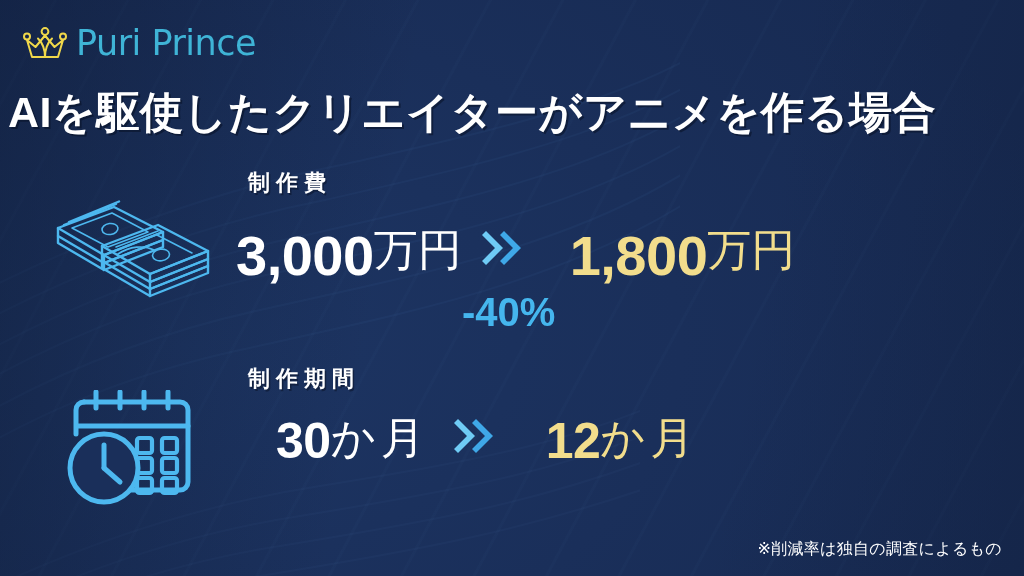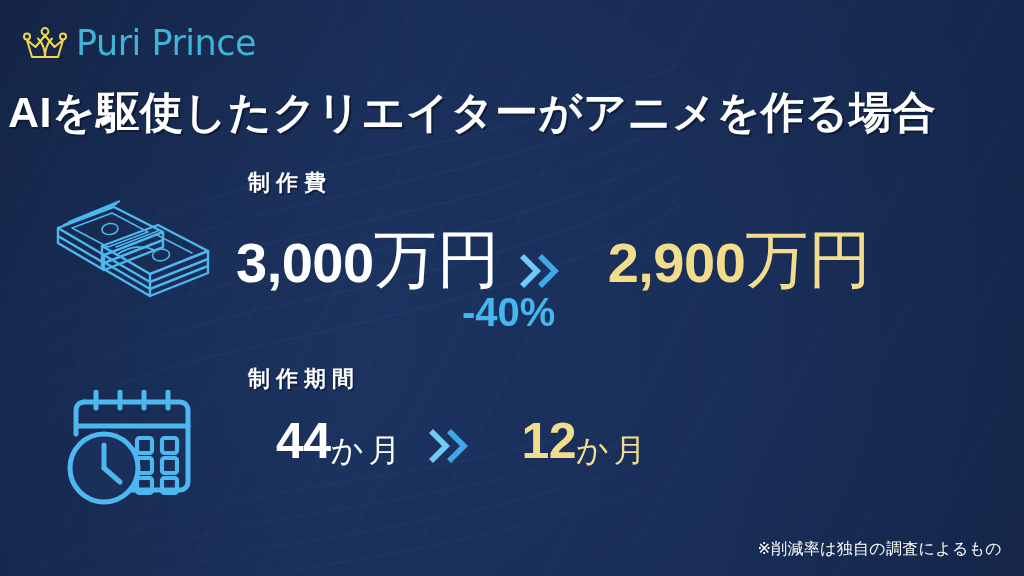--- a/index.html
+++ b/index.html
@@ -116,42 +116,42 @@
   .sec-label.time { left: 248px; top: 6px; }
 
   .icon-wrap { position: absolute; }
   .icon-money { left: 42px; top: 38px; width: 175px; height: 105px; }
   .icon-cal   { left: 58px; top: 32px; width: 150px; height: 120px; }
 
   
   .valrow {
     position: absolute;
     display: flex;
-    align-items: flex-end;
+    align-items: flex-start;
     white-space: nowrap;
   }
   .valrow.cost { left: 236px; top: 68px; }
   .valrow.time { left: 276px; top: 58px; }
 
   .num {
     font-size: 56px;
     font-weight: 700;
     line-height: 1;
     letter-spacing: -0.5px;
   }
   .num.small { font-size: 50px; }
   .num-white { color: #ffffff; }
   .num-gold  { color: #f2dd8c; }
   .unit {
-    font-size: 63px;
+    font-size: 44px;
     font-weight: 400;
     line-height: 1;
     font-family: "DejaVu Sans", "Liberation Sans", sans-serif;
   }
-  .unit.small { font-size: 32px; letter-spacing: 5px; }
+  .unit.small { font-size: 44px; letter-spacing: 5px; }
   .unit-white { color: #ffffff; }
   .unit-gold  { color: #f2dd8c; }
 
   .chev { display: block; flex: 0 0 auto; }
   .gap-a { width: 18px; }
   .gap-b { width: 22px; }
   .gap-c { width: 44px; }
   .gap-d { width: 48px; }
 
   .delta {
@@ -259,21 +259,21 @@
 
     <div class="valrow cost">
       <span class="num num-white">3,000</span>
       <span class="unit unit-white">万円</span>
       <span class="gap-a"></span>
       <svg class="chev" width="46" height="40" viewBox="0 0 46 40">
         <path d="M2 7 L6 3 L23 20 L6 37 L2 33 L15 20 Z" fill="#6fcbf5"></path>
         <path d="M20 7 L24 3 L41 20 L24 37 L20 33 L33 20 Z" fill="#3fa8e8"></path>
       </svg>
       <span class="gap-c"></span>
-      <span class="num num-gold">2,900</span>
+      <span class="num num-gold">1,800</span>
       <span class="unit unit-gold">万円</span>
     </div>
 
     <div class="delta cost">-40%</div>
   </div>
 
   <div class="block block-time">
 
     <div class="sec-label time">制作期間</div>
 
@@ -303,21 +303,21 @@
 
         <circle cx="46" cy="78" r="34" fill="#1a2f5a" stroke="#4db8ef" stroke-width="5"></circle>
         <g stroke="#4db8ef" stroke-width="5" stroke-linecap="round" fill="none">
           <path d="M46 78 L46 55"></path>
           <path d="M46 78 L62 92"></path>
         </g>
       </svg>
     </div>
 
     <div class="valrow time">
-      <span class="num small num-white">44</span>
+      <span class="num small num-white">30</span>
       <span class="unit small unit-white">か月</span>
       <span class="gap-b"></span>
       <svg class="chev" width="46" height="40" viewBox="0 0 46 40">
         <path d="M2 7 L6 3 L23 20 L6 37 L2 33 L15 20 Z" fill="#6fcbf5"></path>
         <path d="M20 7 L24 3 L41 20 L24 37 L20 33 L33 20 Z" fill="#3fa8e8"></path>
       </svg>
       <span class="gap-d"></span>
       <span class="num small num-gold">12</span>
       <span class="unit small unit-gold">か月</span>
     </div>

